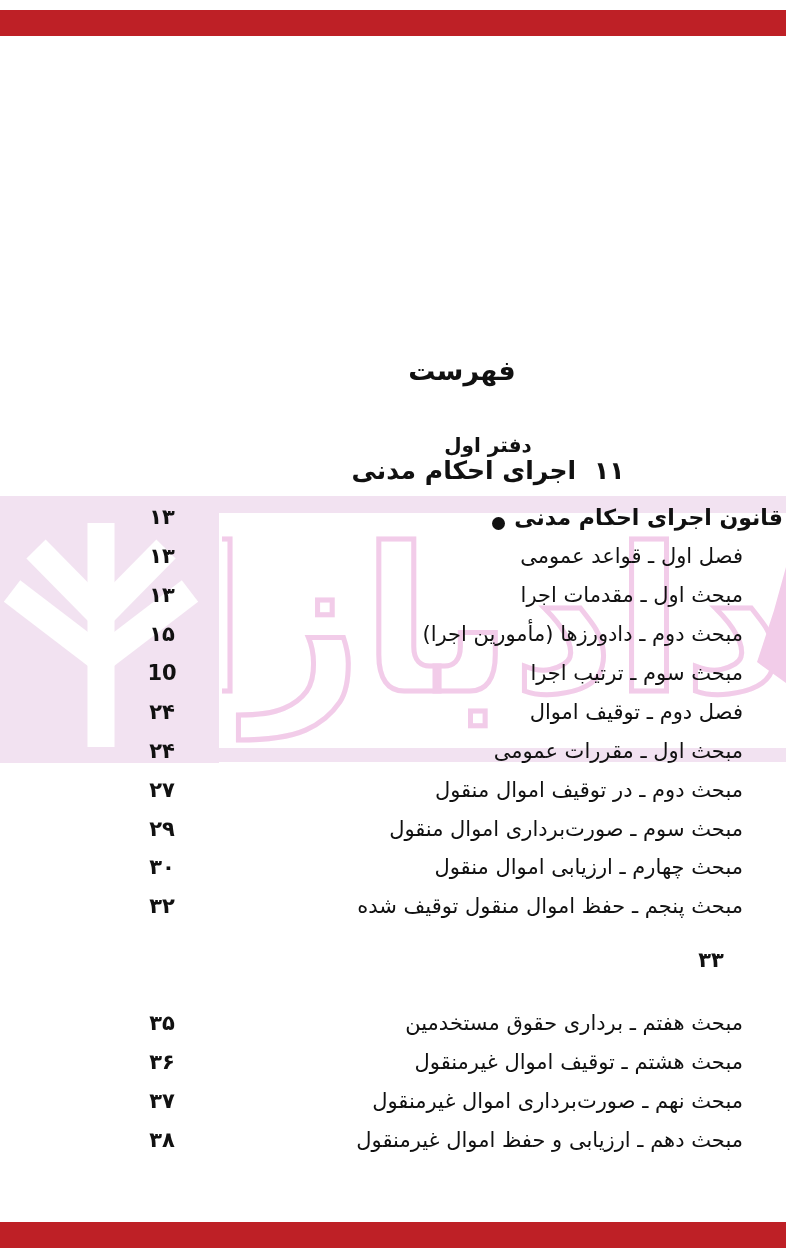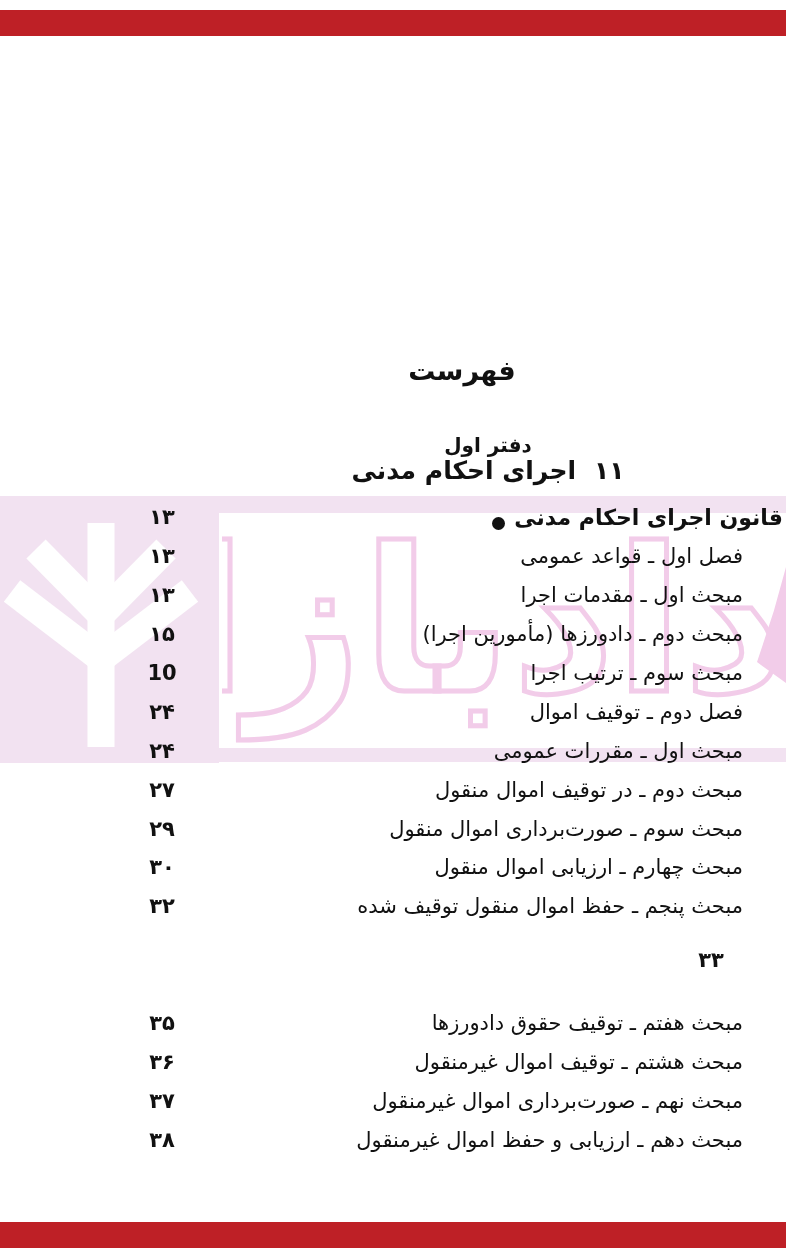--- a/index.html
+++ b/index.html
@@ -126,21 +126,21 @@
         <span class="toc-num">۳۰</span>
       </div>
       <div class="toc-row">
         <span class="toc-label">مبحث پنجم ـ حفظ اموال منقول توقیف شده</span>
         <span class="toc-num">۳۲</span>
       </div>
       <div class="toc-row double">
         <span class="toc-num">۳۳</span>
       </div>
       <div class="toc-row m10">
-        <span class="toc-label">مبحث هفتم ـ توقیف حقوق دادورزها</span>
+        <span class="toc-label">مبحث هفتم ـ برداری حقوق مستخدمین</span>
         <span class="toc-num">۳۵</span>
       </div>
       <div class="toc-row">
         <span class="toc-label">مبحث هشتم ـ توقیف اموال غیرمنقول</span>
         <span class="toc-num">۳۶</span>
       </div>
       <div class="toc-row">
         <span class="toc-label">مبحث نهم ـ صورت‌برداری اموال غیرمنقول</span>
         <span class="toc-num">۳۷</span>
       </div>

